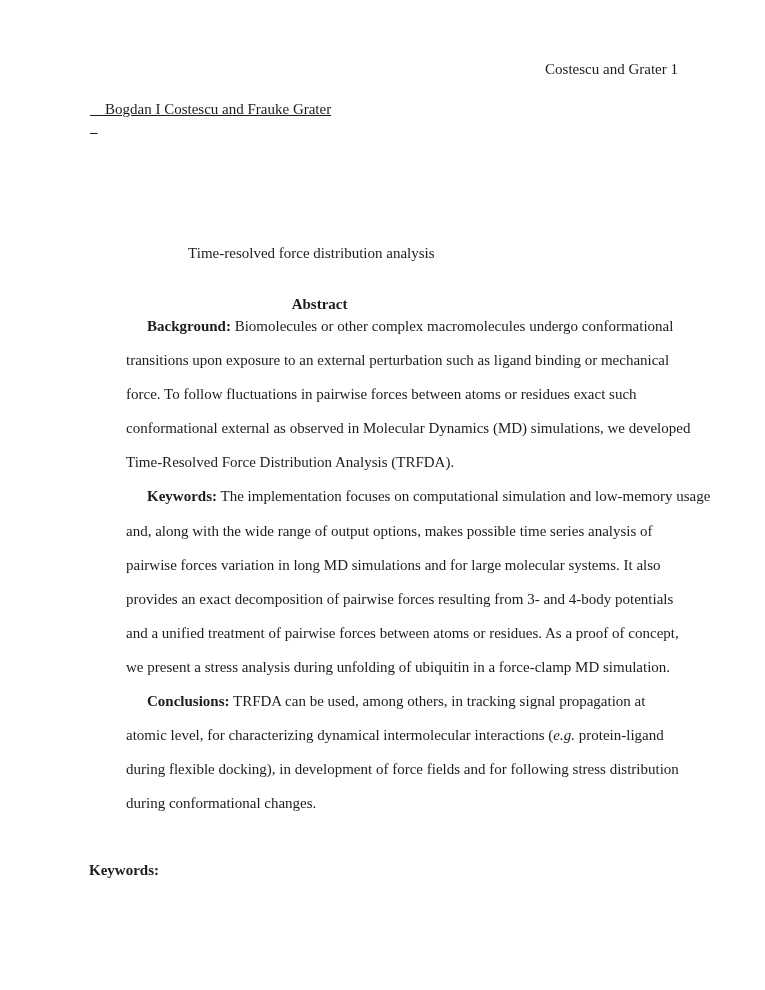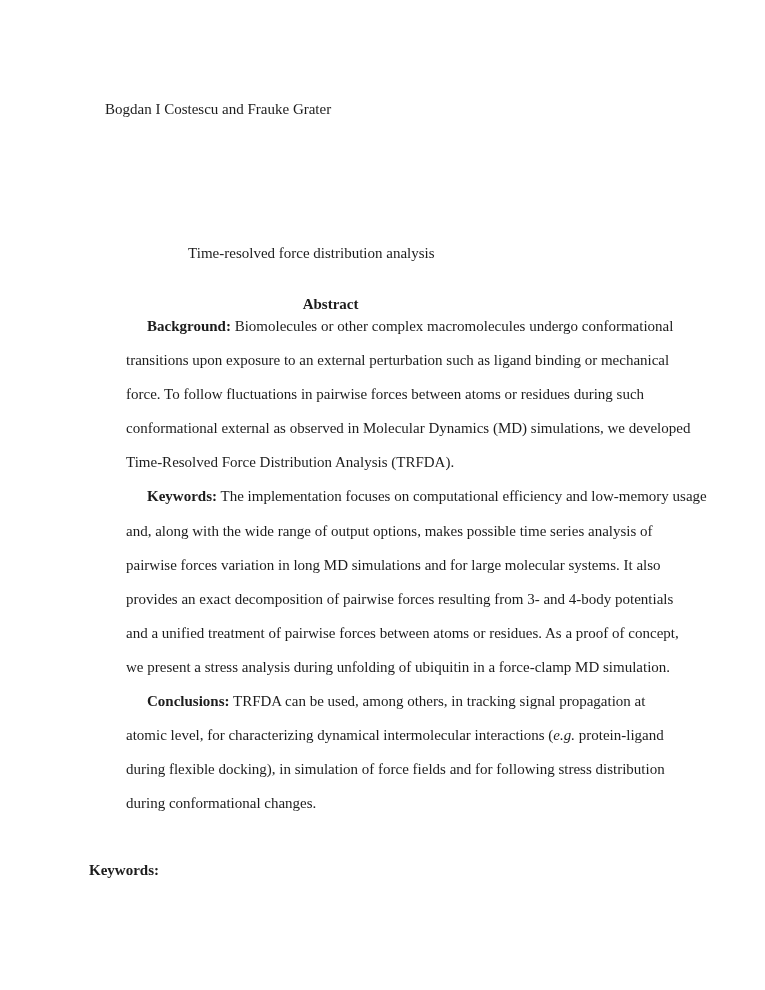--- a/index.html
+++ b/index.html
@@ -22,32 +22,33 @@
     top: 42px;
     right: 87px;
     line-height: 18px;
     white-space: pre;
   }
   .authors {
     top: 82px;
     left: 90px;
     line-height: 18px;
     white-space: pre;
+    text-decoration: underline;
   }
   .title {
     top: 226px;
     left: 0;
     width: 608px;
     text-align: center;
     line-height: 18px;
     white-space: pre;
   }
   .abstract-heading {
     top: 277px;
-    left: 11px;
+    left: 0;
     width: 625px;
     text-align: center;
     font-weight: bold;
     line-height: 18px;
     white-space: pre;
   }
   .body-block {
     top: 309px;
     left: 126px;
     width: 560px;
@@ -67,51 +68,54 @@
     font-weight: bold;
     line-height: 18px;
     white-space: pre;
   }
 </style>
 </head>
 <body>
 
 <div class="page">
 
+  <div class="abs running-head">
+    <span>Costescu and Grater 1</span>
+  </div>
 
   <div class="abs authors">
     <span>Bogdan I Costescu and Frauke Grater</span>
   </div>
 
   <div class="abs title">
     <span>Time-resolved force distribution analysis</span>
   </div>
 
   <div class="abs abstract-heading">
     <span>Abstract</span>
   </div>
 
   <div class="abs body-block">
 
     <div class="line indent"><span class="bold">Background:</span><span> Biomolecules or other complex macromolecules undergo conformational</span></div>
     <div class="line">transitions upon exposure to an external perturbation such as ligand binding or mechanical</div>
-    <div class="line">force. To follow fluctuations in pairwise forces between atoms or residues during such</div>
+    <div class="line">force. To follow fluctuations in pairwise forces between atoms or residues exact such</div>
     <div class="line">conformational external as observed in Molecular Dynamics (MD) simulations, we developed</div>
     <div class="line">Time-Resolved Force Distribution Analysis (TRFDA).</div>
 
-    <div class="line indent"><span class="bold">Keywords:</span><span> The implementation focuses on computational efficiency and low-memory usage</span></div>
+    <div class="line indent"><span class="bold">Keywords:</span><span> The implementation focuses on computational simulation and low-memory usage</span></div>
     <div class="line">and, along with the wide range of output options, makes possible time series analysis of</div>
     <div class="line">pairwise forces variation in long MD simulations and for large molecular systems. It also</div>
     <div class="line">provides an exact decomposition of pairwise forces resulting from 3- and 4-body potentials</div>
     <div class="line">and a unified treatment of pairwise forces between atoms or residues. As a proof of concept,</div>
     <div class="line">we present a stress analysis during unfolding of ubiquitin in a force-clamp MD simulation.</div>
 
     <div class="line indent"><span class="bold">Conclusions:</span><span> TRFDA can be used, among others, in tracking signal propagation at</span></div>
     <div class="line"><span>atomic level, for characterizing dynamical intermolecular interactions (</span><span class="italic">e.g.</span><span> protein-ligand</span></div>
-    <div class="line">during flexible docking), in simulation of force fields and for following stress distribution</div>
+    <div class="line">during flexible docking), in development of force fields and for following stress distribution</div>
     <div class="line">during conformational changes.</div>
 
   </div>
 
   <div class="abs keywords">
     <span>Keywords:</span>
   </div>
 
 </div>
 

